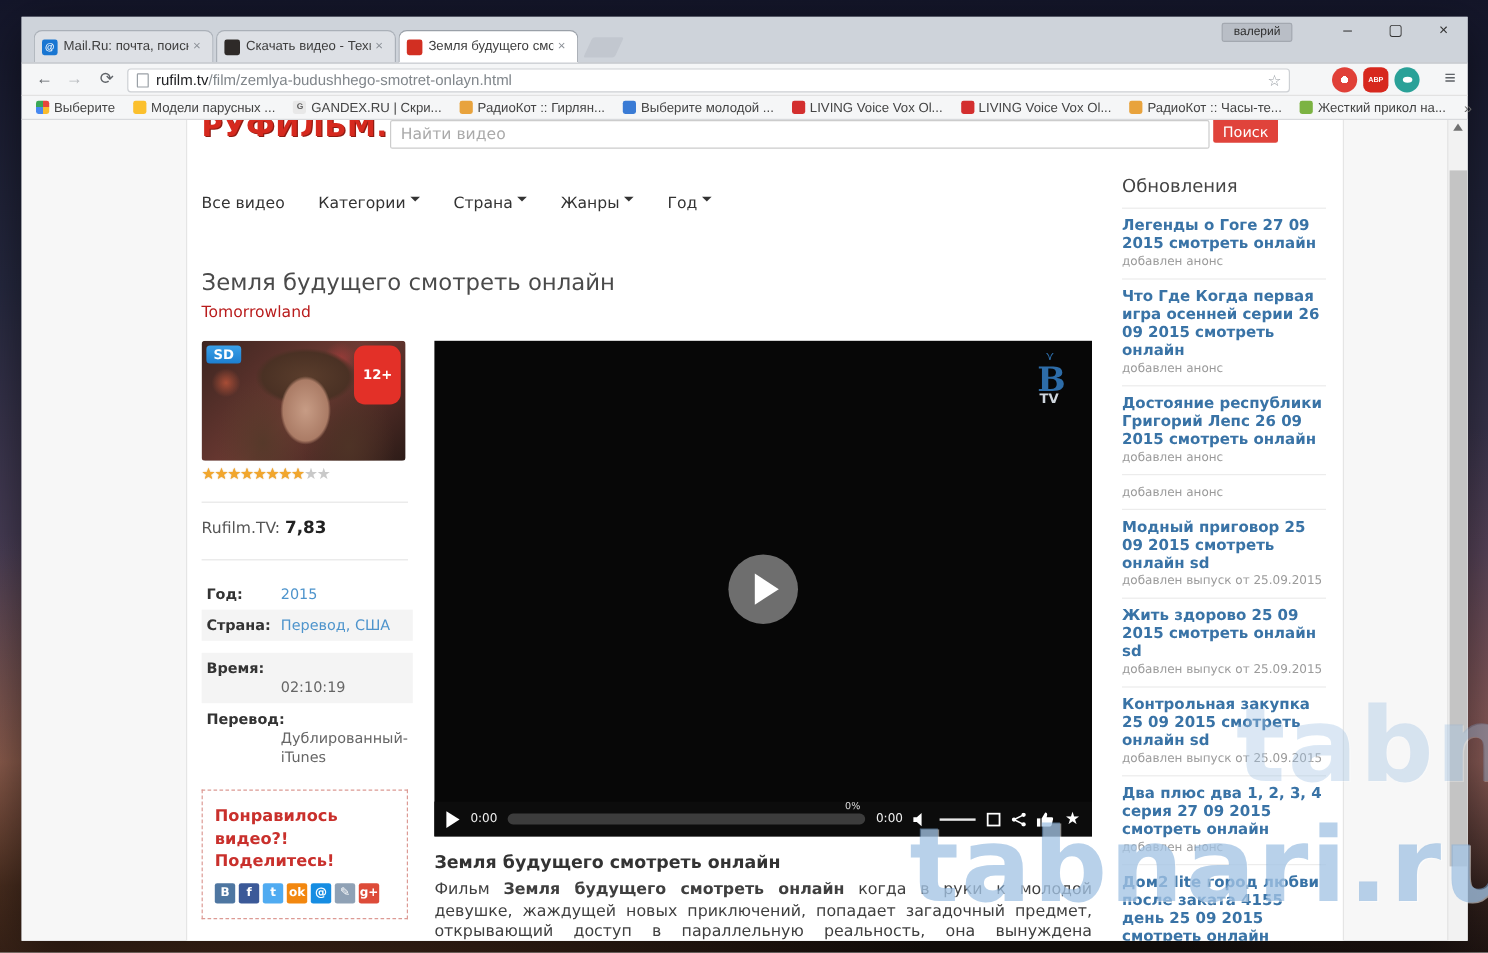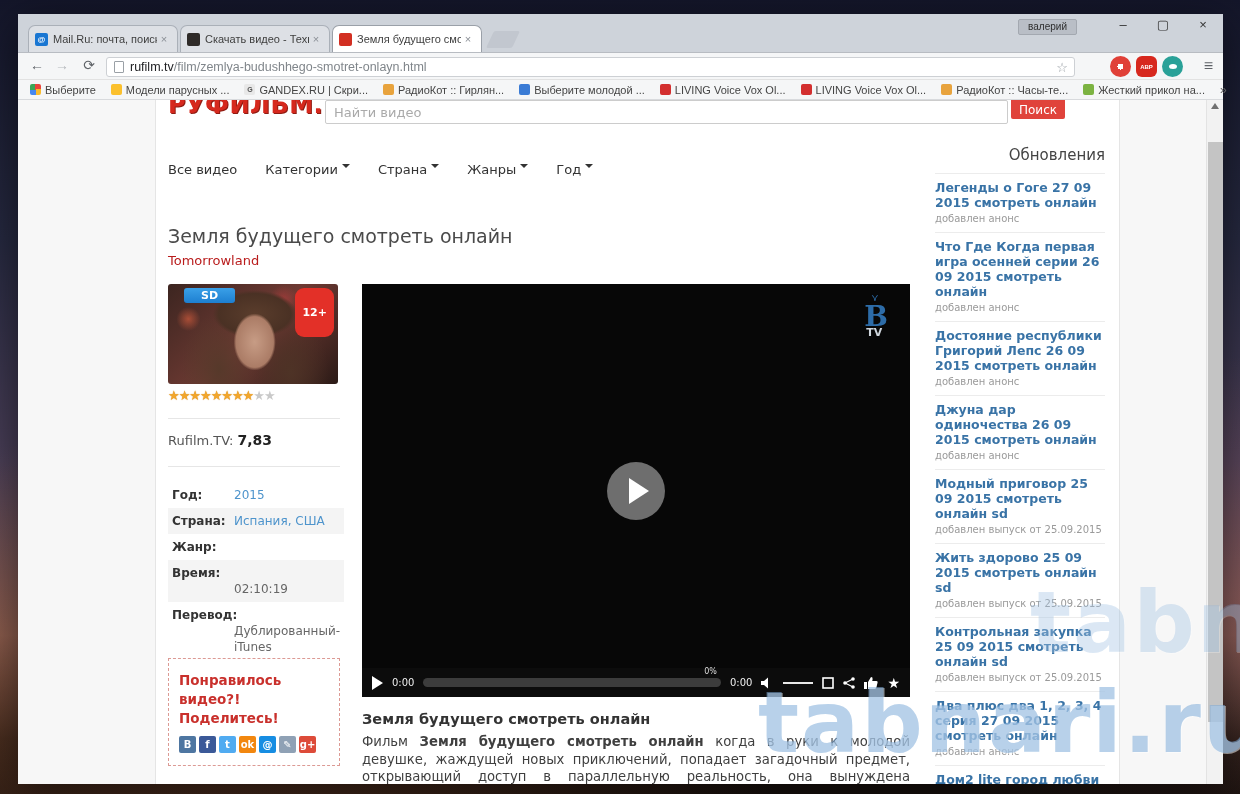--- a/index.html
+++ b/index.html
@@ -97,22 +97,22 @@
   .poster { position:absolute; left:150px; top:184px; width:170px; height:100px; border-radius:3px; overflow:hidden;
     background:
       radial-gradient(34px 46px at 51% 58%, #c79c85 0%, #ab7c66 55%, rgba(0,0,0,0) 62%),
       radial-gradient(60px 34px at 51% 30%, #5a3d2c 0%, #4a3124 60%, rgba(0,0,0,0) 70%),
       radial-gradient(55px 80px at 30% 85%, #56392a 0%, rgba(0,0,0,0) 70%),
       radial-gradient(55px 80px at 72% 88%, #4e3326 0%, rgba(0,0,0,0) 70%),
       radial-gradient(16px 16px at 85% 28%, rgba(220,70,55,.85), rgba(0,0,0,0)),
       radial-gradient(12px 12px at 12% 35%, rgba(205,90,60,.7), rgba(0,0,0,0)),
       radial-gradient(14px 14px at 68% 15%, rgba(180,60,60,.6), rgba(0,0,0,0)),
       linear-gradient(135deg,#3c2520,#6e3a33 50%,#2c1b17); }
-  .badge-sd { position:absolute; left:16px; top:4px; background:linear-gradient(#3aa0e8,#1d7fd0); color:#fff;
-    font-size:11px; font-weight:bold; padding:1px 17px; border-radius:3px; }
+  .badge-sd { position:absolute; left:4px; top:4px; background:linear-gradient(#3aa0e8,#1d7fd0); color:#fff;
+    font-size:11px; font-weight:bold; padding:1px 6px; border-radius:3px; }
   .badge-age { position:absolute; right:4px; top:4px; background:#e33028; color:#fff; font-size:11px;
     font-weight:bold; padding:18px 7px; border-radius:9px; }
 
   .stars { position:absolute; left:150px; top:288px; font-size:13px; letter-spacing:-1px; }
   .stars .st.on { color:#f2a62c; text-shadow:0 0 1px #c77f12; }
   .stars .st.off { color:#c9c9c9; }
 
   .hr { position:absolute; left:150px; width:172px; height:1px; background:#e6e6e6; }
   .hr1 { top:318px; } .hr2 { top:366px; }
   .rating-row { position:absolute; left:150px; top:332px; font-size:13px; color:#555; }
@@ -153,21 +153,21 @@
   .pc-vline { width:30px; height:2px; background:#e8e8e8; }
   .pc-star { font-size:14px; color:#fff; line-height:14px; }
   .pc-svg { display:block; }
 
   .desc-h { position:absolute; left:344px; top:611px; font-size:14.5px; font-weight:bold; color:#333; }
   .desc-p { position:absolute; left:344px; top:633px; width:548px; font-size:13.2px; color:#3f3f3f;
     line-height:17.5px; text-align:justify; }
 
   
   .sidebar { position:absolute; left:917px; top:46px; width:170px; }
-  .sb-title { font-size:15px; color:#444; padding-bottom:9px; border-bottom:1px solid #ececec;text-align:right; }
+  .sb-title { font-size:15px; color:#444; padding-bottom:9px; border-bottom:1px solid #ececec; }
   .sb-item { padding:6px 0 7px; border-bottom:1px solid #ececec; }
   .sb-item .sb-link { font-size:12.5px; font-weight:bold; color:#3973a6; line-height:15px; }
   .sb-item .sb-note { font-size:10px; color:#9a9a9a; line-height:12px; margin-top:3px; }
 
   
   .scroll { position:absolute; right:0; top:0; width:17px; height:684px; background:#f2f2f2; border-left:1px solid #e3e3e3; }
   .scroll .up { position:absolute; top:3px; left:4px; width:0; height:0; border-left:4px solid transparent;
     border-right:4px solid transparent; border-bottom:6px solid #707070; }
   .scroll .thumb { position:absolute; top:42px; left:1px; width:15px; height:580px; background:#c4c4c4; }
 
@@ -346,25 +346,24 @@
 
       <div class="info-table">
 
           <div class="irow plain">
             <span class="lbl">Год:</span>
             <span class="val val-link">2015</span>
           </div>
 
           <div class="irow striped">
             <span class="lbl">Страна:</span>
-            <span class="val val-link">Испания, США</span>
+            <span class="val val-link">Перевод, США</span>
           </div>
 
           <div class="irow plain">
-            <span class="lbl">Жанр:</span>
           </div>
 
           <div class="irow striped">
             <span class="lbl">Время:</span>
             <span class="val val-plain">02:10:19</span>
           </div>
 
           <div class="irow plain">
             <span class="lbl">Перевод:</span>
             <span class="val val-plain">Дублированный-iTunes</span>
@@ -442,21 +441,20 @@
               <div class="sb-link">Что Где Когда первая игра осенней серии 26 09 2015 смотреть онлайн</div>
               <div class="sb-note">добавлен анонс</div>
             </div>
 
             <div class="sb-item">
               <div class="sb-link">Достояние республики Григорий Лепс 26 09 2015 смотреть онлайн</div>
               <div class="sb-note">добавлен анонс</div>
             </div>
 
             <div class="sb-item">
-              <div class="sb-link">Джуна дар одиночества 26 09 2015 смотреть онлайн</div>
               <div class="sb-note">добавлен анонс</div>
             </div>
 
             <div class="sb-item">
               <div class="sb-link">Модный приговор 25 09 2015 смотреть онлайн sd</div>
               <div class="sb-note">добавлен выпуск от 25.09.2015</div>
             </div>
 
             <div class="sb-item">
               <div class="sb-link">Жить здорово 25 09 2015 смотреть онлайн sd</div>

